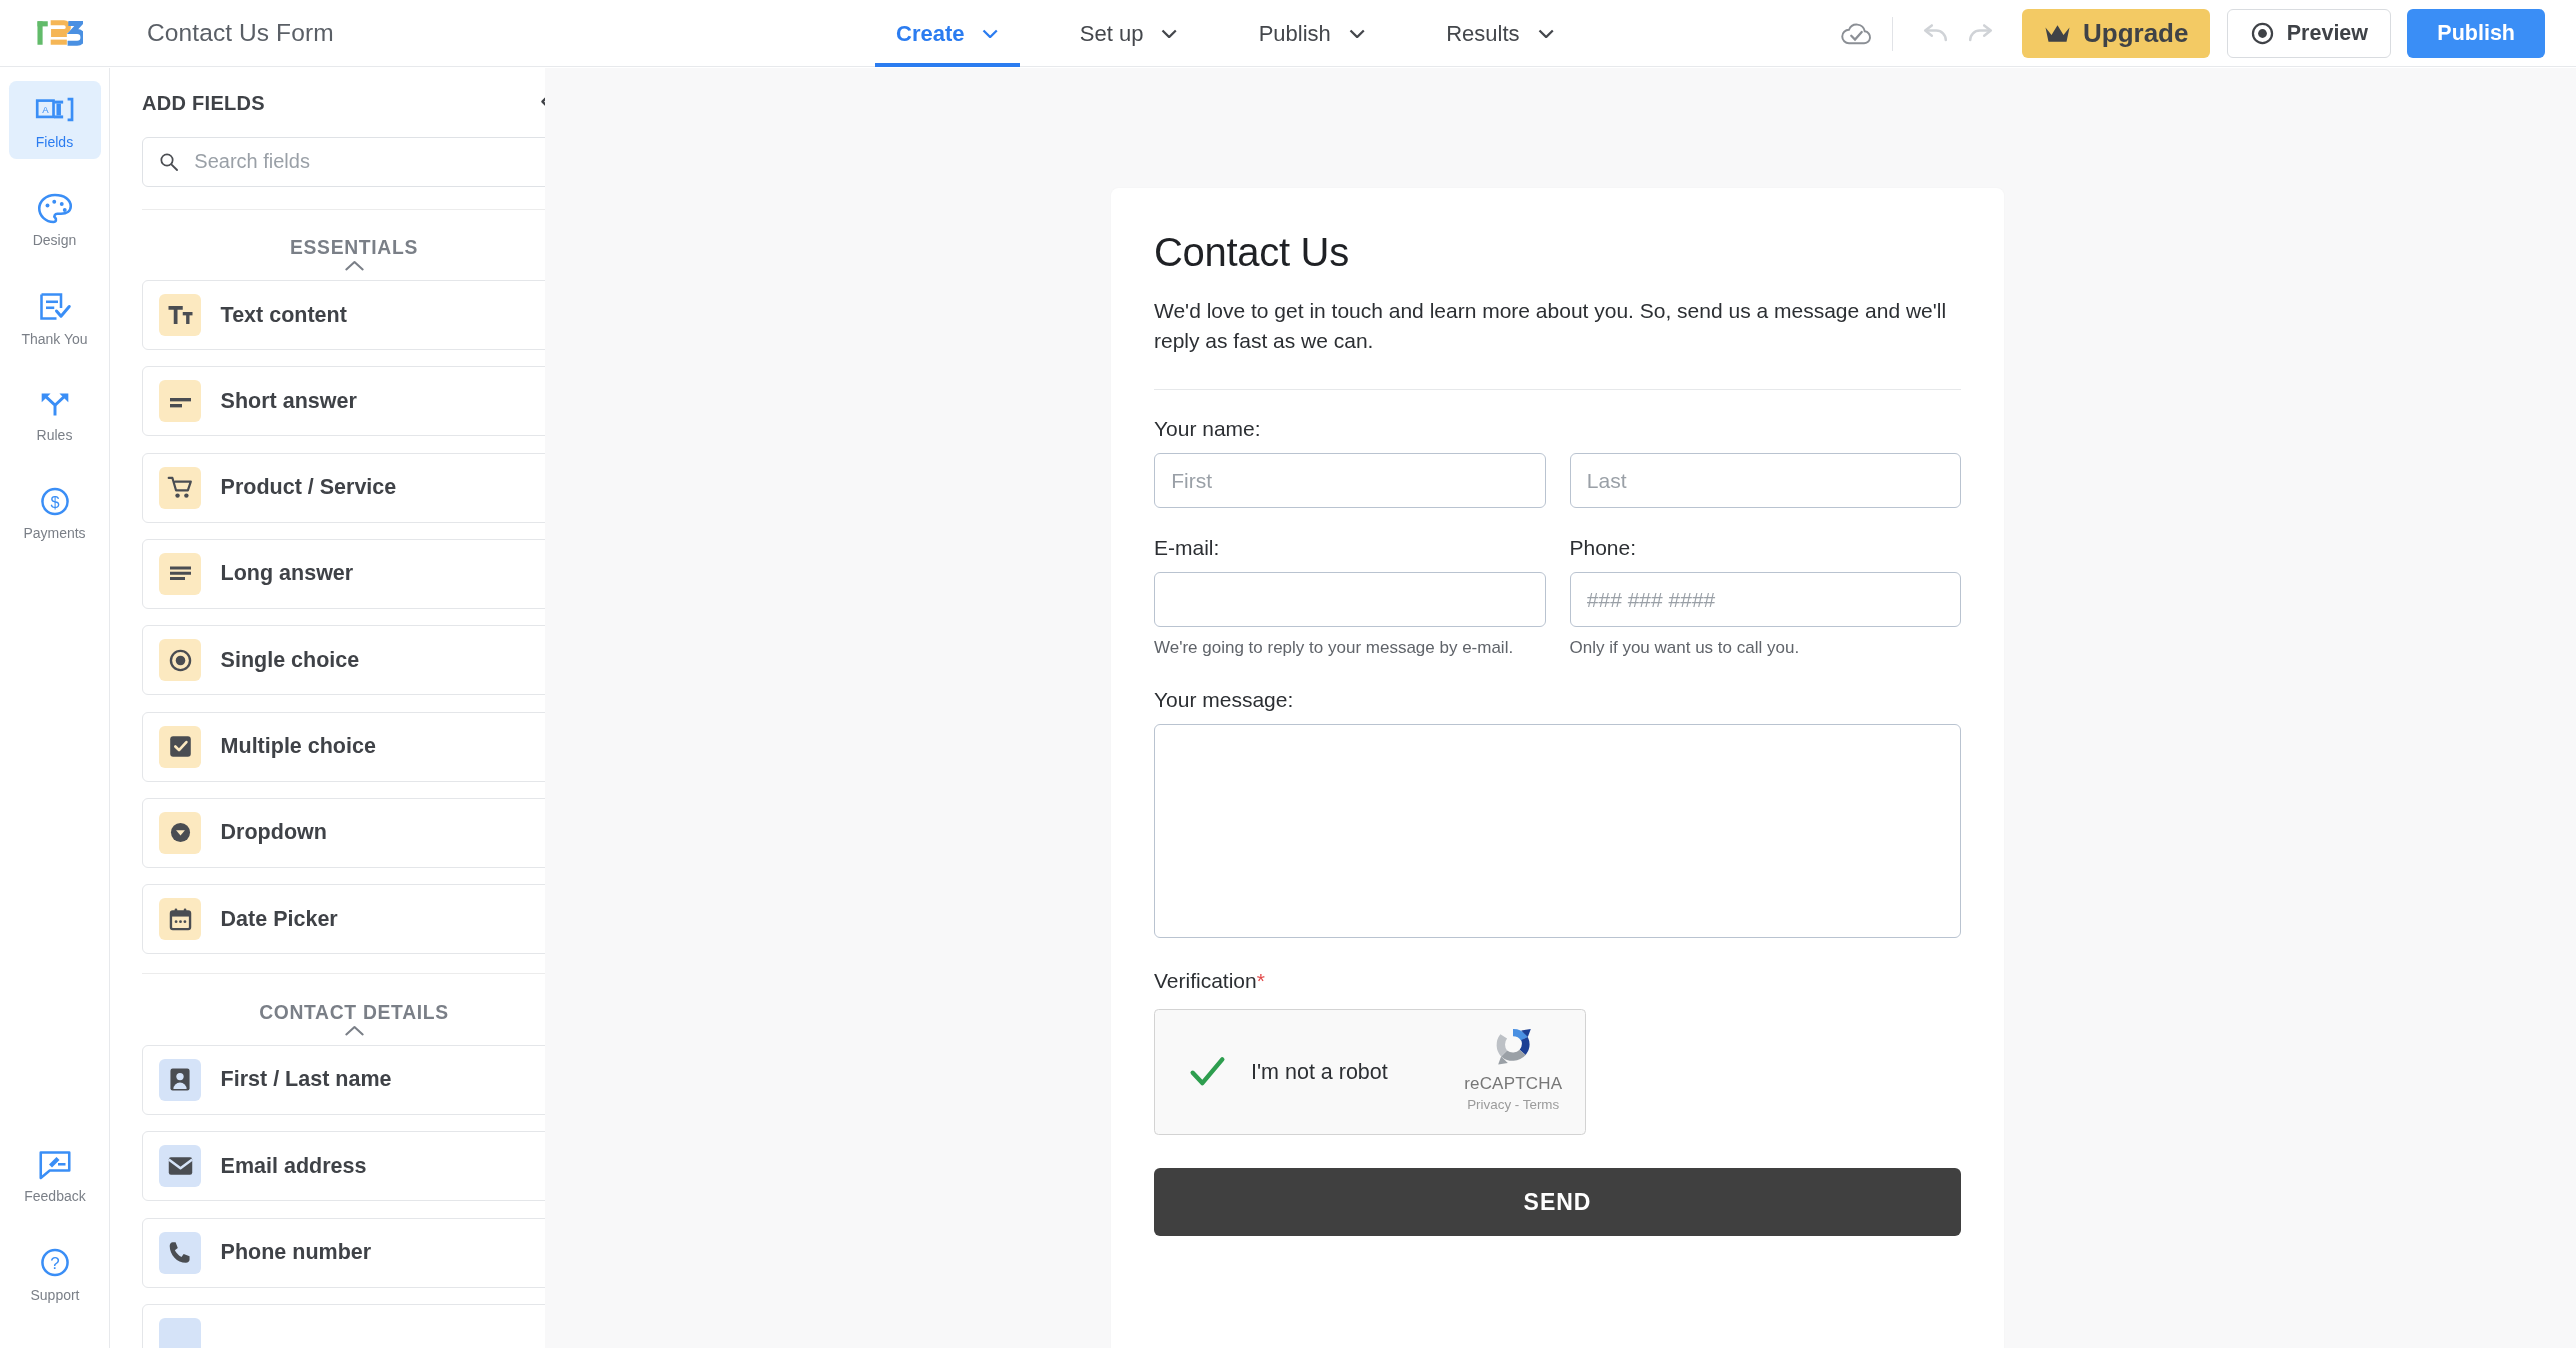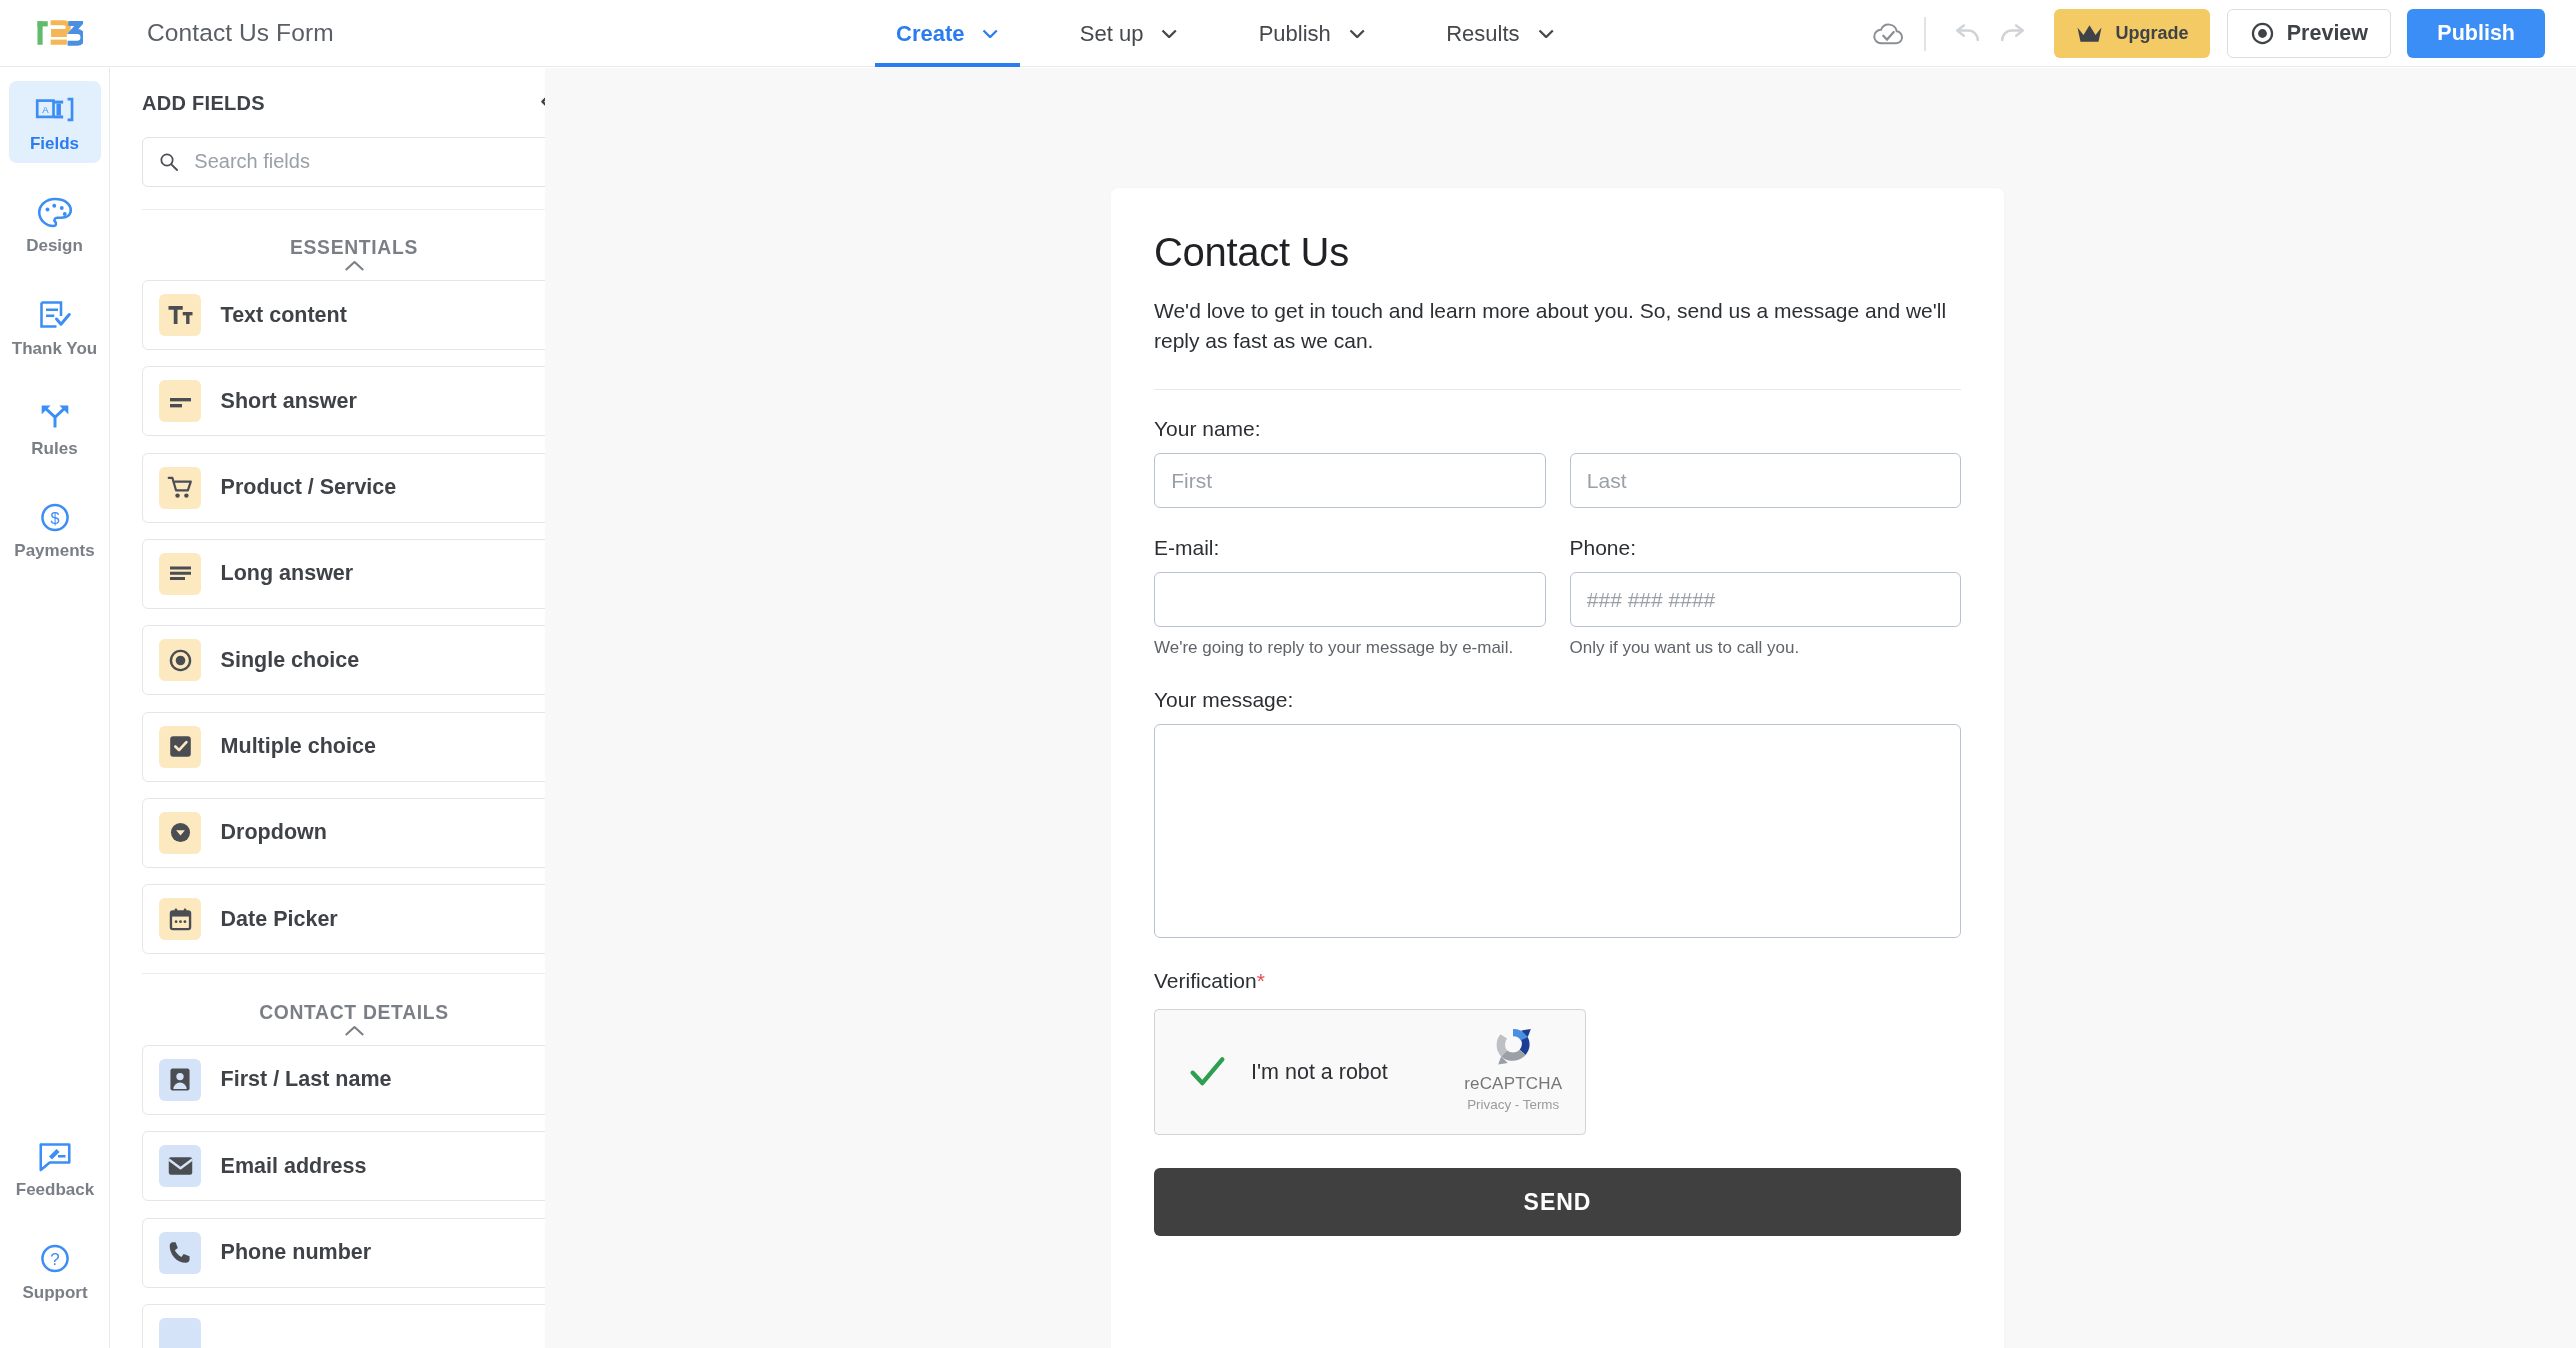--- a/index.html
+++ b/index.html
@@ -51,21 +51,21 @@
   #cloud-save { margin-right: 19.3px; display:flex; align-items:center; }
   .vdiv { width: 1.5px; height: 34px; background: #e1e3e7; margin-right: 19.3px; }
   .histbtn { width: 45px; height: 45px; display:flex; align-items:center; justify-content:center; }
   .btn {
     display: flex; align-items: center; justify-content: center;
     border-radius: 6px; cursor: pointer; font-weight: 700;
     white-space: nowrap;
   }
   #upgrade-btn {
     height: 49px; padding: 0 22px; background: #f3ca64; color: #3f4247;
-    font-size: 18px; margin-left: 19.3px; gap: 12px;
+    font-size: 26px; margin-left: 19.3px; gap: 12px;
   }
   #preview-btn {
     height: 49px; padding: 0 22px; background: #ffffff; color: #3f4247;
     font-size: 21.5px; border: 1.5px solid #d9dce0; margin-left: 16.3px; gap: 12px;
   }
   #publish-btn {
     height: 49px; padding: 0 30px; background: #3a8ef6; color: #ffffff;
     font-size: 21.5px; margin-left: 16.3px;
   }
 
@@ -74,21 +74,21 @@
     position: absolute; left: 0; top: 68px; width: 110px; height: 1281px;
     background: #ffffff; border-right: 0.7px solid #e7e9ec;
   }
   .rail-item {
     width: 92px; margin: 0 auto 21px auto; padding: 12px 0 9px 0;
     display: flex; flex-direction: column; align-items: center;
     border-radius: 7.4px; cursor: pointer;
   }
   .rail-item:first-child { margin-top: 13.4px; }
   .rail-item.active { background: #e2effd; }
-  .rail-label { font-size: 17px; color: #7a7f87; margin-top: 7.4px; font-weight: 700; }
+  .rail-label { font-size: 14px; color: #7a7f87; margin-top: 7.4px; font-weight: 400; }
   .rail-item.active .rail-label { color: #2b7cf0; }
   #rail-bottom { position: absolute; left: 0; bottom: 16.3px; width: 110px; }
 
   
   #panel {
     position: absolute; left: 111px; top: 68px; width: 487px; height: 1281px;
     background: #ffffff; border-right: 0.7px solid #e7e9ec; overflow: hidden;
   }
   #panel-head { padding: 21px 31px 0 31px; }
   #panel-head-row { display: flex; align-items: center; justify-content: space-between; }

